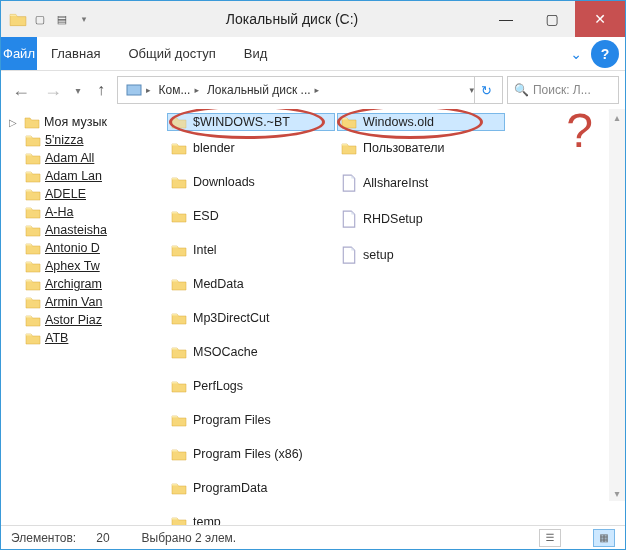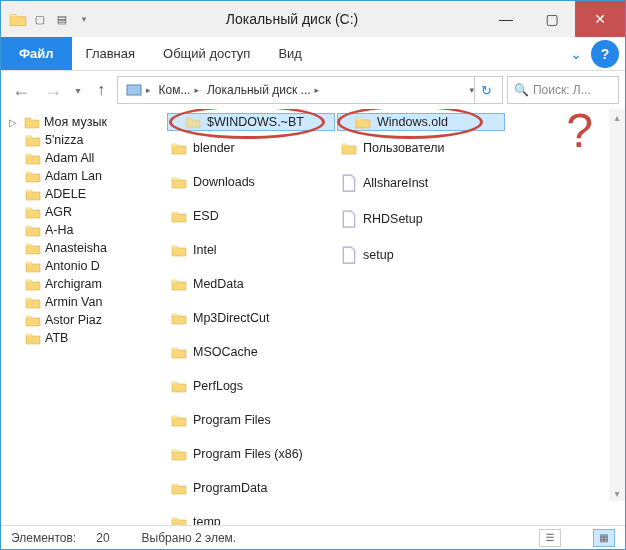--- a/index.html
+++ b/index.html
@@ -9,50 +9,50 @@
 
 .titlebar { height: 36px; background: #f0f0f0; display: flex; align-items: center; position: relative; }
 .titlebar-icons { display: flex; align-items: center; gap: 4px; padding: 0 8px; }
 .sysicon { width: 18px; height: 18px; display: flex; align-items: center; justify-content: center; font-size: 14px; color: #444; }
 .title-text { flex: 1; text-align: center; font-size: 14px; color: #222; }
 .winbtns { display: flex; height: 100%; }
 .winbtn { width: 46px; display: flex; align-items: center; justify-content: center; font-size: 14px; color: #333; }
 .winbtn.close { background: #c75050; color: #fff; width: 50px; }
 
 .ribbon-row { height: 34px; background: #fff; display: flex; align-items: stretch; border-bottom: 1px solid #e0e0e0; }
-.filetab { background: #2587e8; color: #fff; padding: 0 18px; display: flex; align-items: center; font-size: 13px; font-weight: bold; }
+.filetab { background: #2587e8; color: #fff; padding: 0 2px; display: flex; align-items: center; font-size: 13px; }
 .rtab { padding: 8px 14px; display: flex; align-items: center; font-size: 13px; color: #333; }
 .ribbon-spacer { flex: 1; }
 .chev { width: 26px; display: flex; align-items: center; justify-content: center; color: #2587e8; font-size: 14px; }
 .help { width: 28px; height: 28px; margin: 3px 6px 3px 2px; border-radius: 50%; background: #2587e8; color: #fff; display: flex; align-items: center; justify-content: center; font-size: 14px; font-weight: bold; }
 
 .navrow { height: 38px; display: flex; align-items: center; gap: 4px; padding: 4px 6px; }
 .navbtn { width: 28px; height: 28px; display: flex; align-items: center; justify-content: center; color: #777; font-size: 18px; }
 .navbtn.disabled { opacity: .5; }
 .upbtn { width: 24px; height: 24px; display: flex; align-items: center; justify-content: center; color: #555; }
 .address { flex: 1; height: 28px; border: 1px solid #ccc; display: flex; align-items: center; padding: 0 4px; font-size: 12px; color: #333; overflow: hidden; }
 .address .seg { display: flex; align-items: center; gap: 4px; padding: 0 4px; white-space: nowrap; }
 .address .arr { color: #666; font-size: 9px; }
 .refresh { width: 24px; height: 26px; border-left: 1px solid #ccc; display: flex; align-items: center; justify-content: center; color: #2587e8; font-size: 13px; }
 .search { width: 112px; height: 28px; border: 1px solid #ccc; display: flex; align-items: center; padding: 0 6px; font-size: 12px; color: #888; gap: 4px; }
 
 .content { flex: 1; display: flex; overflow: hidden; position: relative; }
 .treepane { width: 160px; border-right: none; overflow: hidden; padding: 4px 0 4px 4px; }
 .treeitem { display: flex; align-items: center; gap: 4px; padding: 2px 4px; font-size: 12.5px; color: #222; white-space: nowrap; }
 .treeitem.root { font-size: 12.5px; }
 .treeitem .exp { width: 11px; color: #777; font-size: 10px; }
-.treeitem.child { padding-left: 20px; }
+.treeitem.child { padding-left: 20px; text-decoration: underline; }
 .folder-ico { width: 16px; height: 14px; display: inline-flex; align-items: center; justify-content: center; }
 .folder-ico svg { width: 16px; height: 14px; }
 
 .filepane { flex: 1; display: flex; flex-direction: column; position: relative; }
 .columns { flex: 1; display: flex; gap: 2px; padding: 4px 6px; }
 .col { width: 168px; }
 .fitem { display: flex; align-items: center; gap: 6px; padding: 10px 4px; font-size: 12.5px; color: #222; white-space: nowrap; }
-.fitem.selected { background: #cde8ff; border: 1px solid #7ab8e8; padding: 1px 17px; }
+.fitem.selected { background: #cde8ff; border: 1px solid #7ab8e8; padding: 1px 3px; }
 .file-ico { width: 16px; height: 16px; display: inline-flex; align-items: center; justify-content: center; }
 
 .statusbar { height: 24px; border-top: 1px solid #ddd; display: flex; align-items: center; padding: 0 10px; font-size: 12px; color: #444; gap: 32px; }
 .statusbar .spacer { flex: 1; }
 .sbtn { width: 22px; height: 18px; border: 1px solid #ccc; display: flex; align-items: center; justify-content: center; font-size: 10px; color: #666; }
 .sbtn.active { background: #cde8ff; border-color: #7ab8e8; }
 
 .annot-circle { position: absolute; border: 3px solid #c84a3f; border-radius: 50%; pointer-events: none; }
 .annot-q { position: absolute; font-size: 48px; color: #c84a3f; font-weight: normal; pointer-events: none; }
 .scrollbar { position: absolute; right: 0; top: 0; bottom: 24px; width: 16px; background: #f4f4f4; display: flex; flex-direction: column; }
@@ -171,48 +171,48 @@
             </span>
             <span>ADELE</span>
           </div>
           <div class="treeitem child">
             <span class="folder-ico">
               <svg viewBox="0 0 16 14">
                 <path fill="#f7d77a" stroke="#d9a93a" stroke-width="0.5" d="M1 3h5l1.5 2H15v8H1z"></path>
                 <path fill="#fae9a8" d="M1 3h5l1 1.5H1z"></path>
               </svg>
             </span>
-            <span>AGR</span>
-          </div>
-          <div class="treeitem child">
-            <span class="folder-ico">
-              <svg viewBox="0 0 16 14">
-                <path fill="#f7d77a" stroke="#d9a93a" stroke-width="0.5" d="M1 3h5l1.5 2H15v8H1z"></path>
-                <path fill="#fae9a8" d="M1 3h5l1 1.5H1z"></path>
-              </svg>
-            </span>
             <span>A-Ha</span>
           </div>
           <div class="treeitem child">
             <span class="folder-ico">
               <svg viewBox="0 0 16 14">
                 <path fill="#f7d77a" stroke="#d9a93a" stroke-width="0.5" d="M1 3h5l1.5 2H15v8H1z"></path>
                 <path fill="#fae9a8" d="M1 3h5l1 1.5H1z"></path>
               </svg>
             </span>
             <span>Anasteisha</span>
           </div>
           <div class="treeitem child">
             <span class="folder-ico">
               <svg viewBox="0 0 16 14">
                 <path fill="#f7d77a" stroke="#d9a93a" stroke-width="0.5" d="M1 3h5l1.5 2H15v8H1z"></path>
                 <path fill="#fae9a8" d="M1 3h5l1 1.5H1z"></path>
               </svg>
             </span>
             <span>Antonio D</span>
+          </div>
+          <div class="treeitem child">
+            <span class="folder-ico">
+              <svg viewBox="0 0 16 14">
+                <path fill="#f7d77a" stroke="#d9a93a" stroke-width="0.5" d="M1 3h5l1.5 2H15v8H1z"></path>
+                <path fill="#fae9a8" d="M1 3h5l1 1.5H1z"></path>
+              </svg>
+            </span>
+            <span>Aphex Tw</span>
           </div>
           <div class="treeitem child">
             <span class="folder-ico">
               <svg viewBox="0 0 16 14">
                 <path fill="#f7d77a" stroke="#d9a93a" stroke-width="0.5" d="M1 3h5l1.5 2H15v8H1z"></path>
                 <path fill="#fae9a8" d="M1 3h5l1 1.5H1z"></path>
               </svg>
             </span>
             <span>Archigram</span>
           </div>

